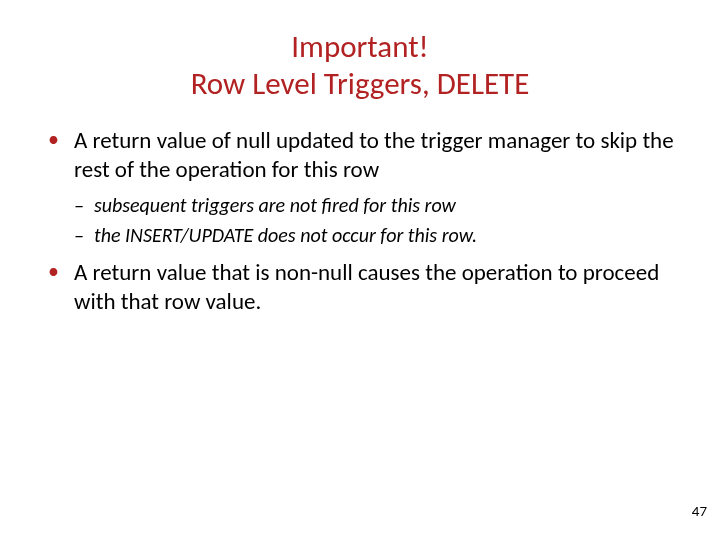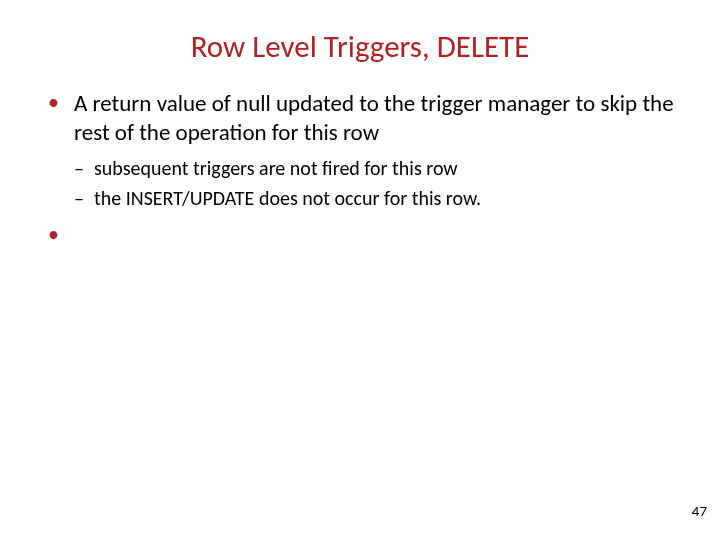--- a/index.html
+++ b/index.html
@@ -37,20 +37,21 @@
       position: absolute;
       left: 0;
       top: 0;
       color: #b22222;
       font-size: 22px;
     }
     .sub-list {
       list-style: none;
       padding-left: 0;
       margin-top: 8px;
+      font-style: italic;
     }
     .sub-item {
       position: relative;
       padding-left: 20px;
       font-size: 20px;
       line-height: 1.3;
       color: #000;
       margin-bottom: 4px;
     }
     .sub-item::before {
@@ -65,28 +66,30 @@
       bottom: 20px;
       right: 13px;
       font-size: 15px;
       color: #000;
     }
   </style>
 </head>
 <body>
 
 <h1 class="title">
+  <span class="title-line">Important!</span>
   <span class="title-line">Row Level Triggers, DELETE</span>
 </h1>
 
 <ul class="main-list">
   <li class="bullet-item">
     <span>A return value of null updated to the trigger manager to skip the rest of the operation for this row</span>
     <ul class="sub-list">
       <li class="sub-item">subsequent triggers are not fired for this row</li>
       <li class="sub-item">the INSERT/UPDATE does not occur for this row.</li>
     </ul>
   </li>
   <li class="bullet-item">
+    <span>A return value that is non-null causes the operation to proceed with that row value.</span>
   </li>
 </ul>
 
 <div class="page-number">47</div>
 
 </body></html>

